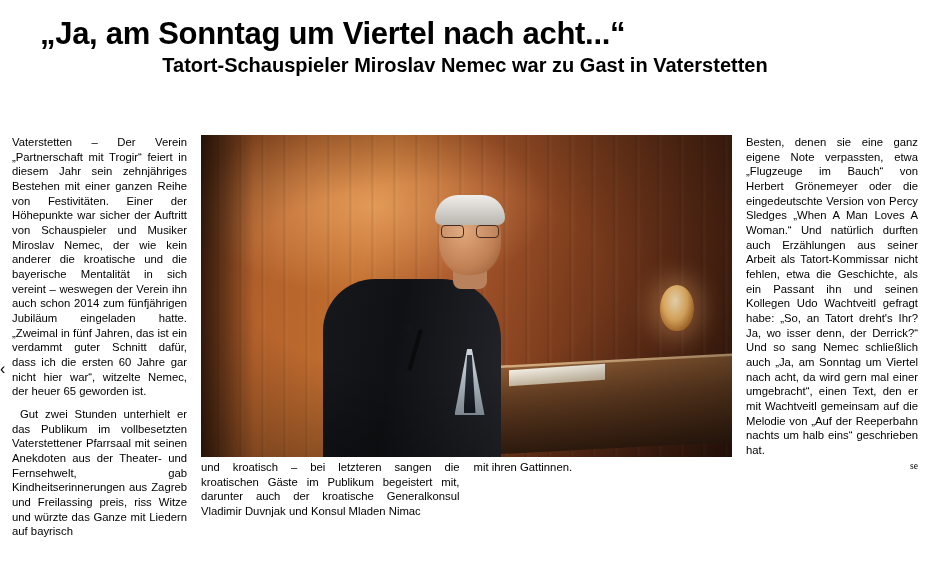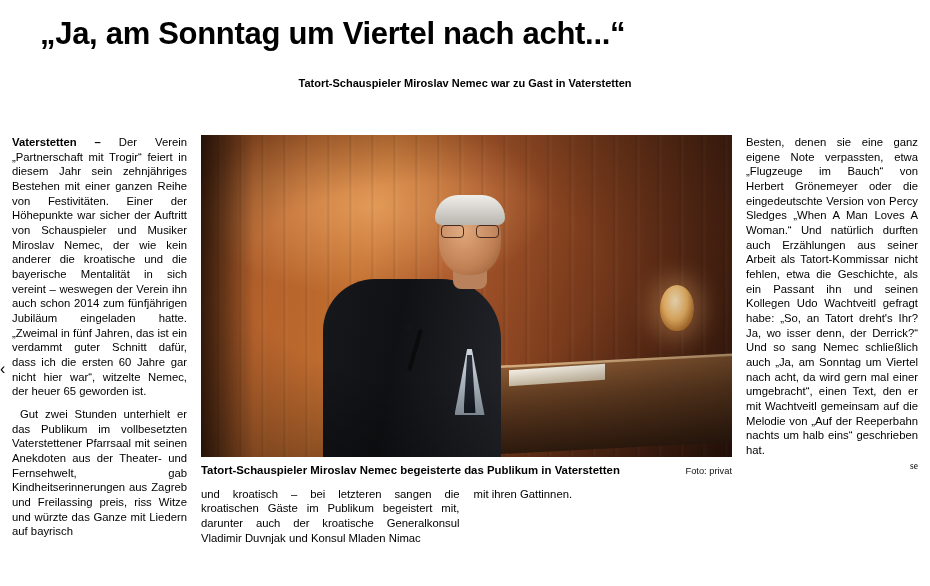--- a/index.html
+++ b/index.html
@@ -24,23 +24,23 @@
     font-size: 31px;
     letter-spacing: -0.3px;
     color: #000;
     margin: 16px 40px 0 40px;
     line-height: 1.15;
   }
   .subhead {
     text-align: center;
     font-family: "Liberation Sans", sans-serif;
     font-weight: bold;
-    font-size: 11px;
-    color: #000;
-    margin: 25px 40px 0 40px;
+    font-size: 20px;
+    color: #000;
+    margin: 1px 40px 0 40px;
     line-height: 1.2;
   }
   
   .body-grid {
     position: absolute;
     top: 119px;
     left: 12px;
     right: 12px;
     bottom: 0;
     display: grid;
@@ -51,21 +51,21 @@
     position: relative;
     font-family: "Liberation Sans", sans-serif;
     font-size: 11.3px;
     line-height: 1.3;
     text-align: justify;
     color: #000;
     overflow: hidden;
   }
   .col p { margin: 0; }
   .col p + p { text-indent: 8px; margin-top: 8px; }
-  .lead-in { font-weight: bold; }
+  .lead-in { font-weight: normal; }
   
   .mid {
     display: flex;
     flex-direction: column;
     overflow: hidden;
   }
   .photo-wrap {
     width: 100%;
     height: 322px;
     position: relative;
@@ -319,24 +319,20 @@
         <div class="glasses">
             <i></i>
             <i></i>
           </div>
         <div class="mic"></div>
         <div class="mic-head"></div>
         <div class="photo-dark-left"></div>
         <div class="photo-vignette"></div>
       </div>
 
-      <div class="caption-row">
-        <div class="caption">Tatort-Schauspieler Miroslav Nemec begeisterte das Publikum in Vaterstetten</div>
-        <div class="credit">Foto: privat</div>
-      </div>
 
       <div class="mid-cols">
         <div class="col">
           <p>und kroatisch – bei letzteren sangen die kroatischen Gäste im Publikum begeistert mit, darunter auch der kroatische Generalkonsul Vladimir Duvnjak und Konsul Mladen Nimac</p>
         </div>
         <div class="col">
           <p>mit ihren Gattinnen.</p>
         </div>
       </div>
     </div>

